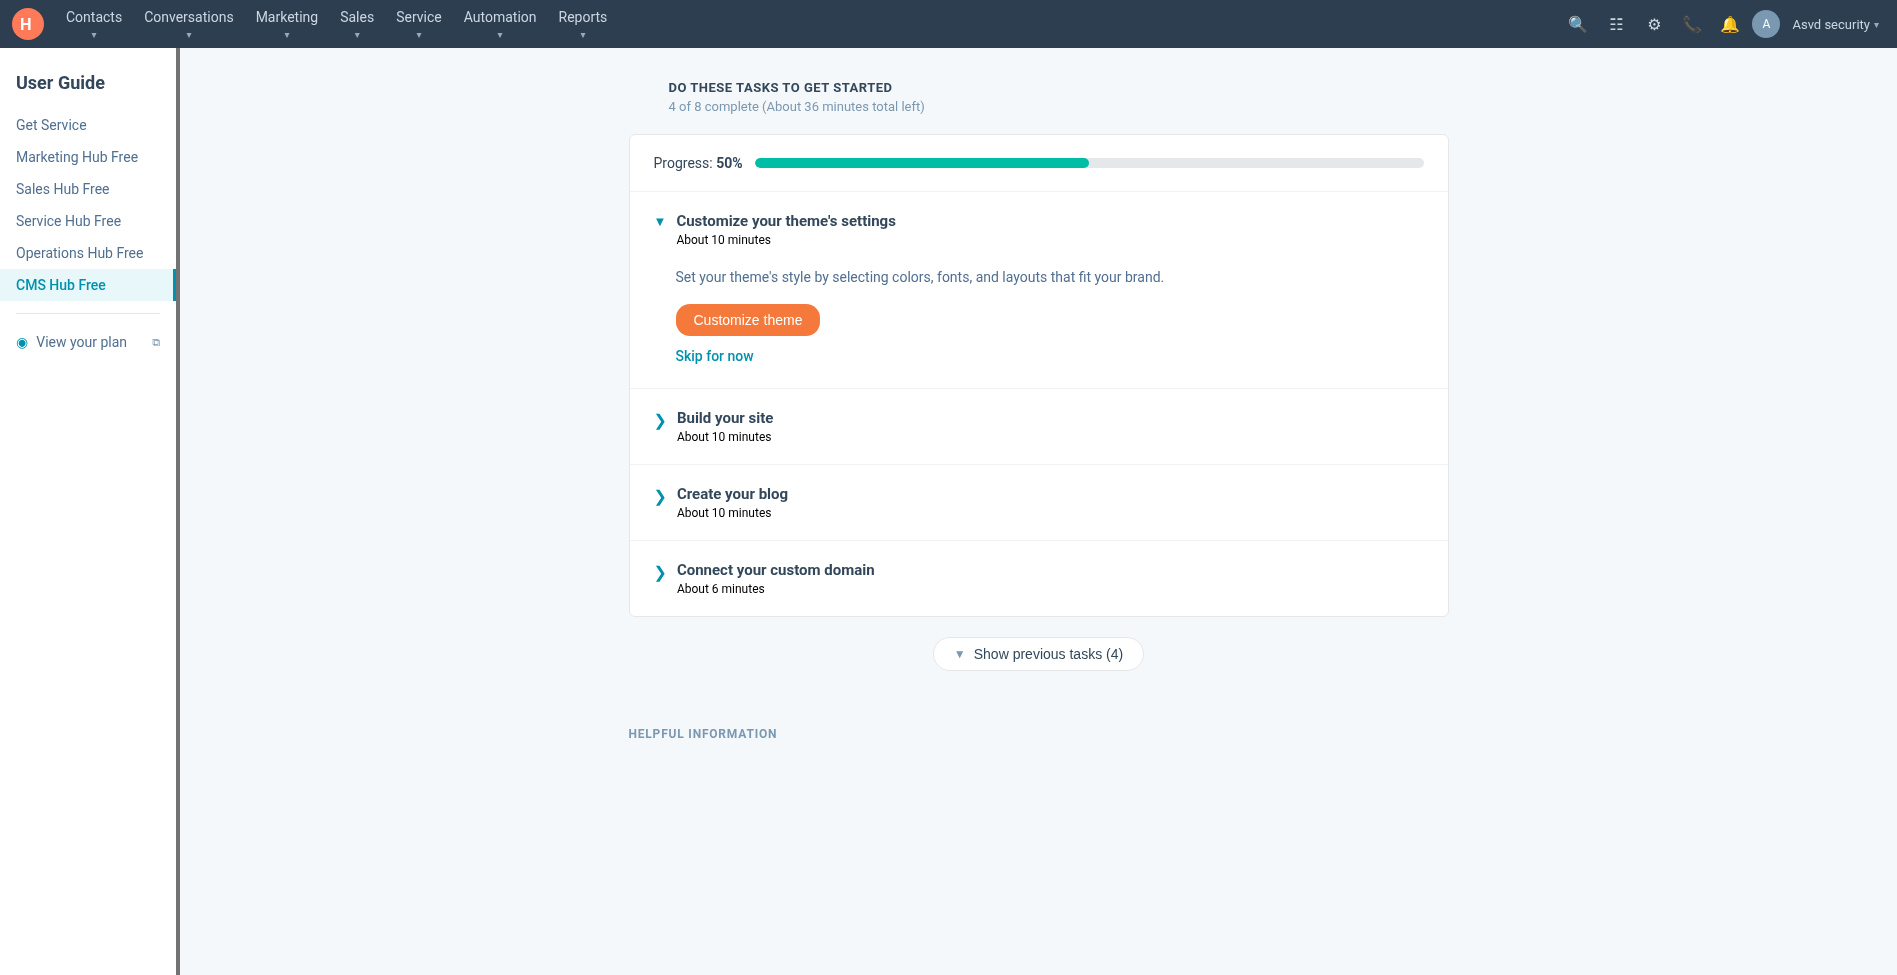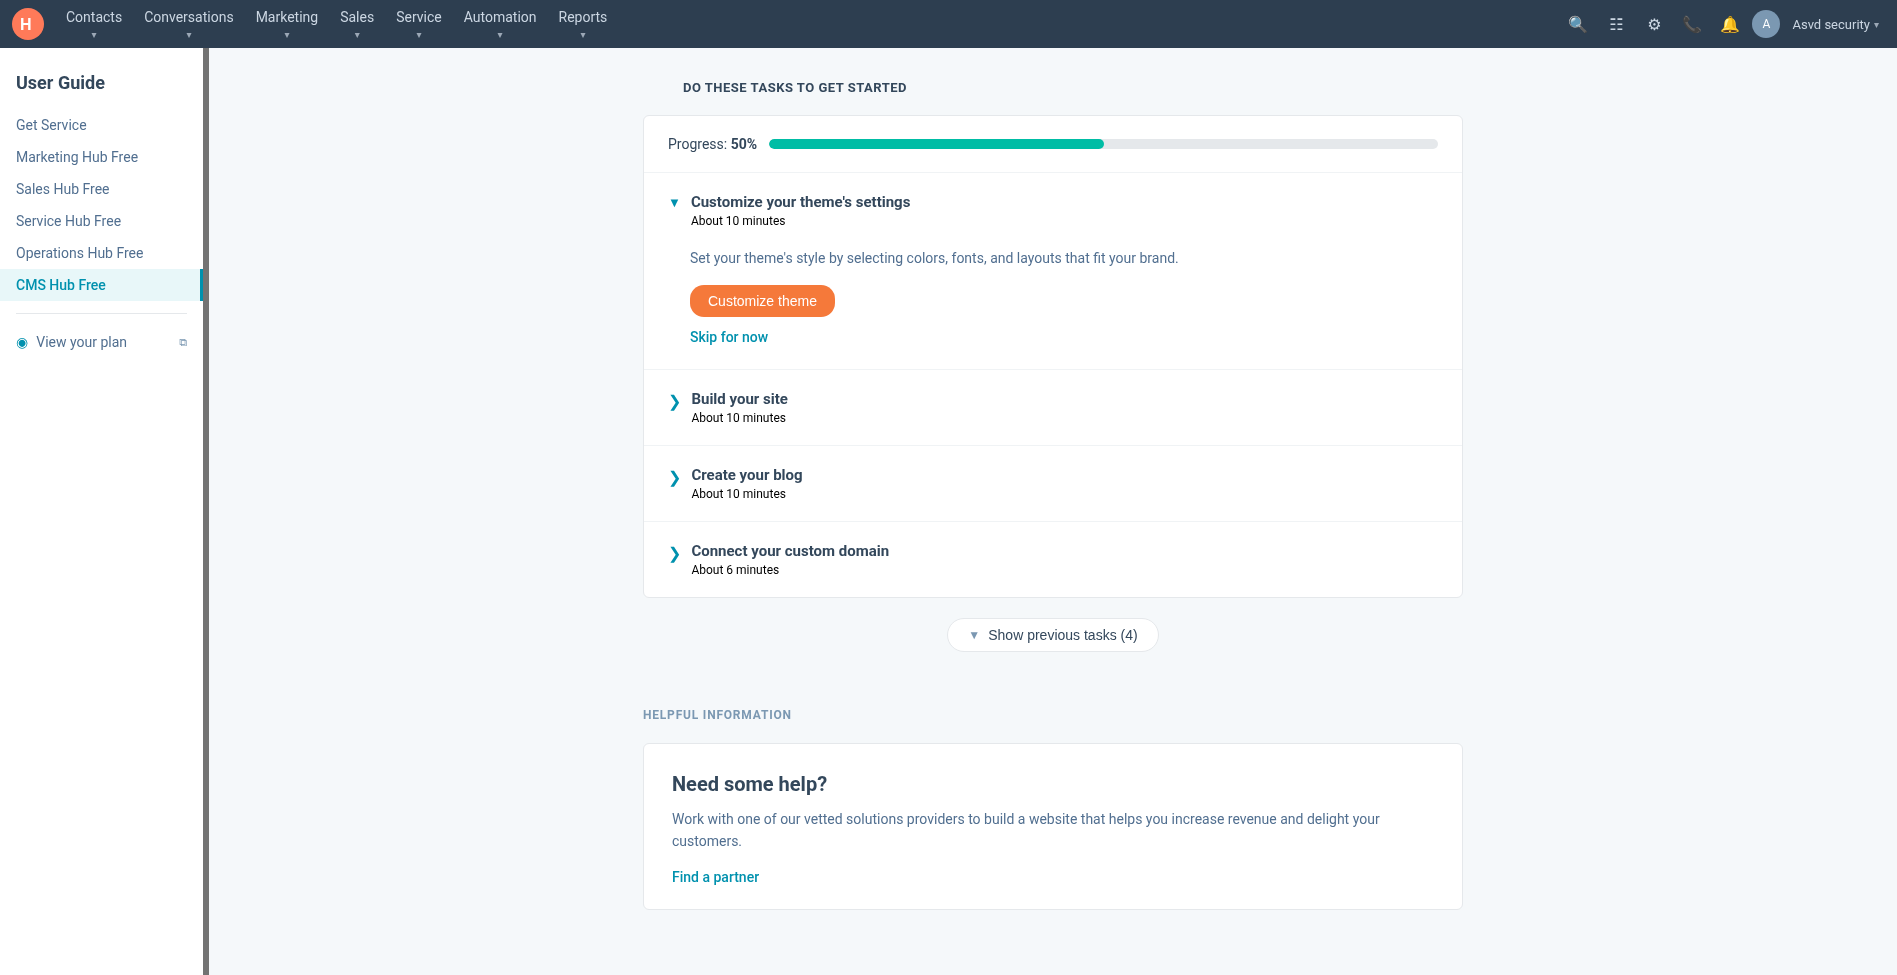--- a/index.html
+++ b/index.html
@@ -74,23 +74,23 @@
 
     
     .layout {
       display: flex;
       margin-top: 48px;
       min-height: calc(100vh - 48px);
     }
 
     
     .sidebar {
-      width: 209px;
+      width: 180px;
       background: #fff;
-      border-right: 6px solid #737373;
+      border-right: 4px solid #737373;
       padding: 24px 0;
       flex-shrink: 0;
       min-height: calc(100vh - 48px);
     }
     .sidebar-title {
       font-size: 18px;
       font-weight: 700;
       color: #33475b;
       padding: 0 16px 16px;
     }
@@ -380,20 +380,21 @@
       <span style="color:#0091ae; font-size:14px;">◉</span>
       <span>View your plan</span>
       <span class="sidebar-external-icon">⧉</span>
     </div>
   </aside>
 
   <main class="main">
 
     <div class="tasks-header">
       <div class="tasks-title">DO THESE TASKS TO GET STARTED</div>
+      <div class="tasks-subtitle">4 of 8 complete (About 36 minutes total left)</div>
     </div>
 
     <div class="tasks-card">
 
       <div class="progress-section">
         <span class="progress-label">
           <span>Progress:</span>
           <span class="progress-pct">50%</span>
         </span>
         <div class="progress-bar-bg">
@@ -458,21 +459,16 @@
 
     <div style="display:flex; justify-content:center; margin-bottom:28px;">
       <button class="show-prev-btn">
         <span class="show-prev-icon">▼</span>
         <span>Show previous tasks (4)</span>
       </button>
     </div>
 
     <div class="helpful-section">
       <div class="helpful-title">HELPFUL INFORMATION</div>
-      <div class="helpful-card">
-        <div class="helpful-card-title">Need some help?</div>
-        <div class="helpful-card-desc">Work with one of our vetted solutions providers to build a website that helps you increase revenue and delight your customers.</div>
-        <a class="helpful-card-link">Find a partner</a>
-      </div>
     </div>
 
   </main>
 </div>
 
 </body></html>

